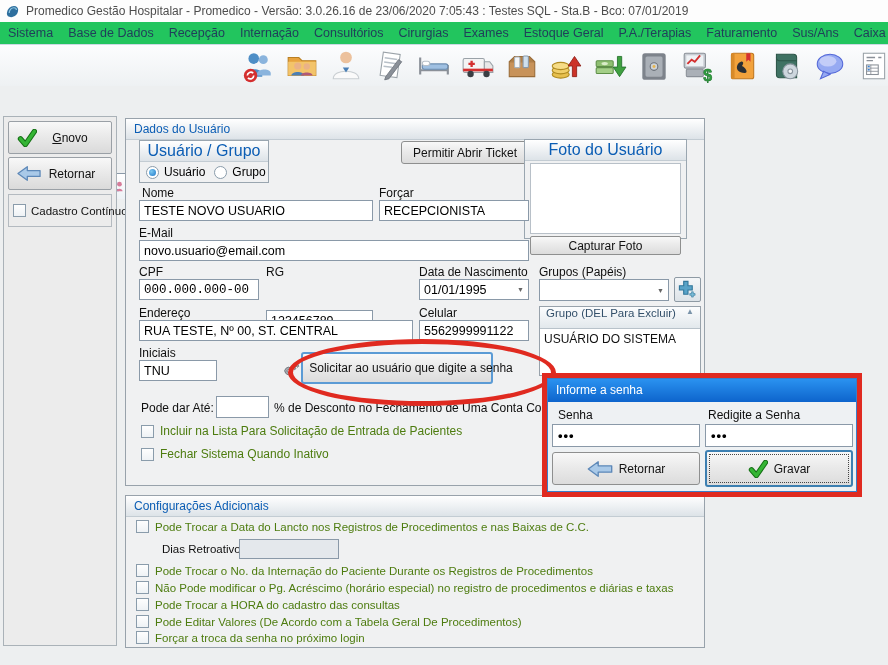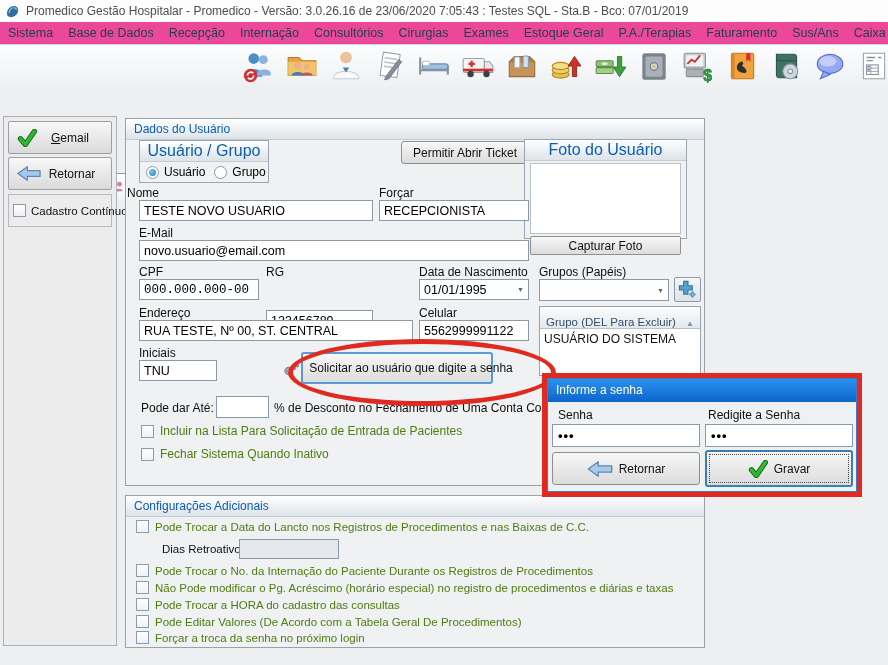--- a/index.html
+++ b/index.html
@@ -5,21 +5,21 @@
   html,body{margin:0;padding:0}
   body{font-family:"Liberation Sans",sans-serif;background:#edeff0}
   #screen{position:relative;width:888px;height:665px;overflow:hidden;background:#edeff0}
 
   
   #titlebar{position:absolute;left:0;top:0;width:888px;height:22px;background:#fdfdfd;display:flex;align-items:center}
   #titlebar .ttl{font-size:12px;color:#4d4d4d;white-space:nowrap;margin-left:6px}
   #appicon{margin-left:5px;display:flex}
 
   
-  #menubar{position:absolute;left:0;top:22px;width:888px;height:22px;background:#ec4899;display:flex;align-items:center;padding-left:8px;box-sizing:border-box;column-gap:15px;overflow:hidden}
+  #menubar{position:absolute;left:0;top:22px;width:888px;height:22px;background:#22c55e;display:flex;align-items:center;padding-left:8px;box-sizing:border-box;column-gap:15px;overflow:hidden}
   .mi{font-size:12.5px;color:#20405a;white-space:nowrap;cursor:default}
 
   
   #toolbar{position:absolute;left:0;top:44px;width:888px;height:42px;background:linear-gradient(#fcfdfe,#eef1f3);border-top:1px solid #ccd9e4;box-sizing:border-box;display:flex;align-items:center;padding-left:238px;gap:4px;overflow:hidden}
   .tbi{width:40px;height:40px;flex:none;display:flex;align-items:center;justify-content:center}
 
   
   #tabstrip{position:absolute;left:0;top:86px;width:888px;height:27px}
   .tab{position:absolute;box-sizing:border-box;border:1px solid #8a99a8;border-bottom:none;border-radius:6px 6px 0 0;display:flex;align-items:center;justify-content:center;gap:6px;font-size:12px;color:#222;background:linear-gradient(#f7f9fa,#dde3e9)}
   .tab.active{background:linear-gradient(#ffffff,#eef2f6)}
@@ -44,21 +44,21 @@
   .btn{position:absolute;box-sizing:border-box;display:flex;align-items:center;justify-content:center;gap:6px;background:linear-gradient(#f8f8f8,#eaeaea 45%,#dcdcdc);border:1px solid #8e8f8f;border-radius:3px;font-size:12px;color:#111;cursor:default;white-space:nowrap}
   .cbrow{position:absolute;display:flex;align-items:center;gap:6px;font-size:12px;color:#4d7c0f;white-space:nowrap}
   .cbrow.small{font-size:11.5px}
   .cbx{width:13px;height:13px;box-sizing:border-box;border:1px solid #8a9cab;background:linear-gradient(#fefefe,#eef2f5);flex:none}
   .radio{width:13px;height:13px;box-sizing:border-box;border-radius:50%;border:1px solid #8a9cab;background:#fff;flex:none}
   .radio.sel::after{content:'';display:block;width:7px;height:7px;margin:2px;border-radius:50%;background:radial-gradient(circle at 35% 35%,#7cc8f0,#1c76c8)}
   .u{text-decoration:underline}
 
   
   #group-list{position:absolute;background:#fff;border:1px solid #98a2ab;box-sizing:border-box}
-  #group-list .lhead{height:22px;box-sizing:border-box;display:flex;align-items:flex-end;background:linear-gradient(#fcfdfe,#e2e8ec);border-bottom:1px solid #b8c2ca;font-size:11.5px;color:#33506a;padding:0 6px}
+  #group-list .lhead{height:22px;box-sizing:border-box;display:flex;align-items:flex-start;background:linear-gradient(#fcfdfe,#e2e8ec);border-bottom:1px solid #b8c2ca;font-size:11.5px;color:#33506a;padding:0 6px}
   #group-list .lhead .sort{margin-left:auto;font-size:8px;color:#7a94aa}
   #group-list .lrow{height:20px;line-height:20px;font-size:12px;color:#111;padding-left:4px;background:#fff;white-space:nowrap}
 
   
   #pwd-frame{position:absolute;left:542px;top:373px;width:320px;height:124px;border:5px solid #e02a20;box-sizing:border-box;z-index:30;pointer-events:none}
   #pwd-dialog{position:absolute;left:547px;top:378px;width:310px;height:114px;background:#eef1f3;border:1px solid #3a7ec8;box-sizing:border-box;z-index:25}
   #pwd-title{height:23px;line-height:23px;background:linear-gradient(#2a92f0,#0d64cc);color:#fff;font-size:12px;padding-left:8px}
   .pwd-in{position:absolute;box-sizing:border-box;background:#fff;border:1px solid #8a99a8;height:23px;font-family:inherit;font-size:13px;font-weight:bold;letter-spacing:1px;padding:1px 5px;color:#000}
   #pwd-gravar{border:2px solid #3c7fb1;outline:1px dotted #444;outline-offset:-5px}
 
@@ -252,21 +252,21 @@
   </div>
 
   <div id="sidebar">
     <div class="sbtn" style="top:4px">
       <span style="display:flex">
         <svg width="20" height="18" viewBox="0 0 24 22">
             <path d="M4 12l6 7L21 3" stroke="#157015" stroke-width="6.5" fill="none" stroke-linecap="round" stroke-linejoin="round"></path>
             <path d="M4 12l6 7L21 3" stroke="#35b535" stroke-width="4" fill="none" stroke-linecap="round" stroke-linejoin="round"></path>
           </svg>
       </span>
-      <span class="cap"><span class="u">G</span><span>email</span></span>
+      <span class="cap"><span class="u">G</span><span>novo</span></span>
     </div>
     <div class="sbtn" style="top:40px">
       <span style="display:flex">
         <svg width="24" height="17" viewBox="0 0 28 20">
             <path d="M1 10L12 2v4.5h15v7H12V18z" fill="#a9c9e8" stroke="#5d88b8" stroke-width="1.5" stroke-linejoin="round"></path>
           </svg>
       </span>
       <span class="cap">Retornar</span>
     </div>
     <div id="cadastro-box">
@@ -289,21 +289,21 @@
     </div>
 
     <button class="btn" style="left:275px;top:22px;width:128px;height:23px">Permitir Abrir Ticket</button>
 
     <div class="group" style="left:398px;top:20px;width:163px;height:100px">
       <div class="ghead">Foto do Usuário</div>
       <div class="photo-area" style="left:5px;top:23px;width:151px;height:71px"></div>
       <button class="btn" style="left:5px;top:96px;width:151px;height:19px;border-radius:2px">Capturar Foto</button>
     </div>
 
-    <span class="lbl" style="left:1px;top:67px">Nome</span>
+    <span class="lbl" style="left:16px;top:67px">Nome</span>
     <input class="tb" style="left: 13px; top: 81px; width: 234px;" value="TESTE NOVO USUARIO">
     <span class="lbl" style="left:253px;top:67px">Forçar</span>
     <input class="tb" style="left: 253px; top: 81px; width: 150px;" value="RECEPCIONISTA">
 
     <span class="lbl" style="left:13px;top:107px">E-Mail</span>
     <input class="tb" style="left: 13px; top: 121px; width: 390px;" value="novo.usuario@email.com">
 
     <span class="lbl" style="left:13px;top:146px">CPF</span>
     <input class="tb" style="left: 13px; top: 160px; width: 120px; font-family: Liberation Mono, monospace;" value="000.000.000-00">
     <span class="lbl" style="left:140px;top:146px">RG</span>

